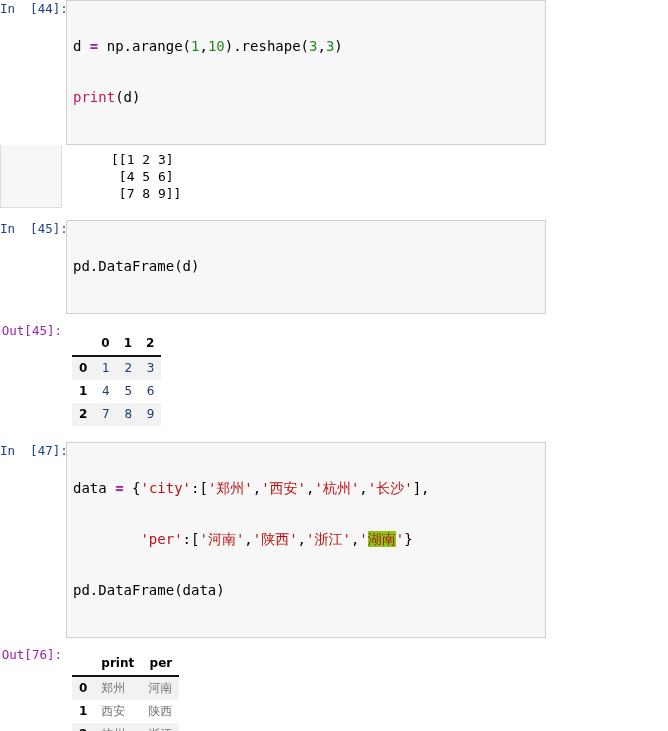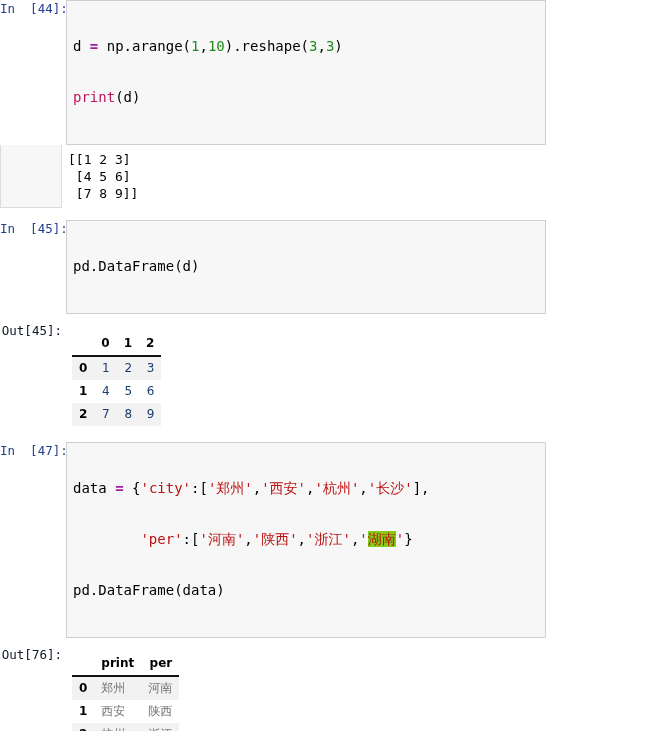--- a/index.html
+++ b/index.html
@@ -34,21 +34,21 @@
     box-sizing: border-box;
     padding-right: 4px;
     text-align: right;
     font-family: "DejaVu Sans Mono", "Liberation Mono", monospace;
     font-size: 12.5px;
     line-height: 17px;
     white-space: pre;
     letter-spacing: 0px;
   }
   .prompt.in  { color: #213f8f; }
-  .prompt.out { color: #0f172a; }
+  .prompt.out { color: #a21caf; }
 
   
   .code-box {
     flex: 1;
     box-sizing: border-box;
     background: #f7f7f7;
     border: 1px solid #cfcfcf;
     padding: 3px 14px 4px 6px;
     font-family: "DejaVu Sans Mono", "Liberation Mono", monospace;
     font-size: 14px;
@@ -65,20 +65,21 @@
   .str    { color: #bb1111; margin-top: 10px; }
   .builtin{ color: #be185d; }
   .sel    { background: #84cc16; }
   .plain  { color: #000000; }
 
   
   .out-gutter-row {
     display: flex;
     align-items: stretch;
     width: 668px;
+    gap: 43px;
   }
   .out-gutter {
     width: 62px;
     min-width: 62px;
     box-sizing: border-box;
     background: #f7f7f7;
     border: 1px solid #dcdcdc;
     border-top: none;
   }
   .out-stream {

